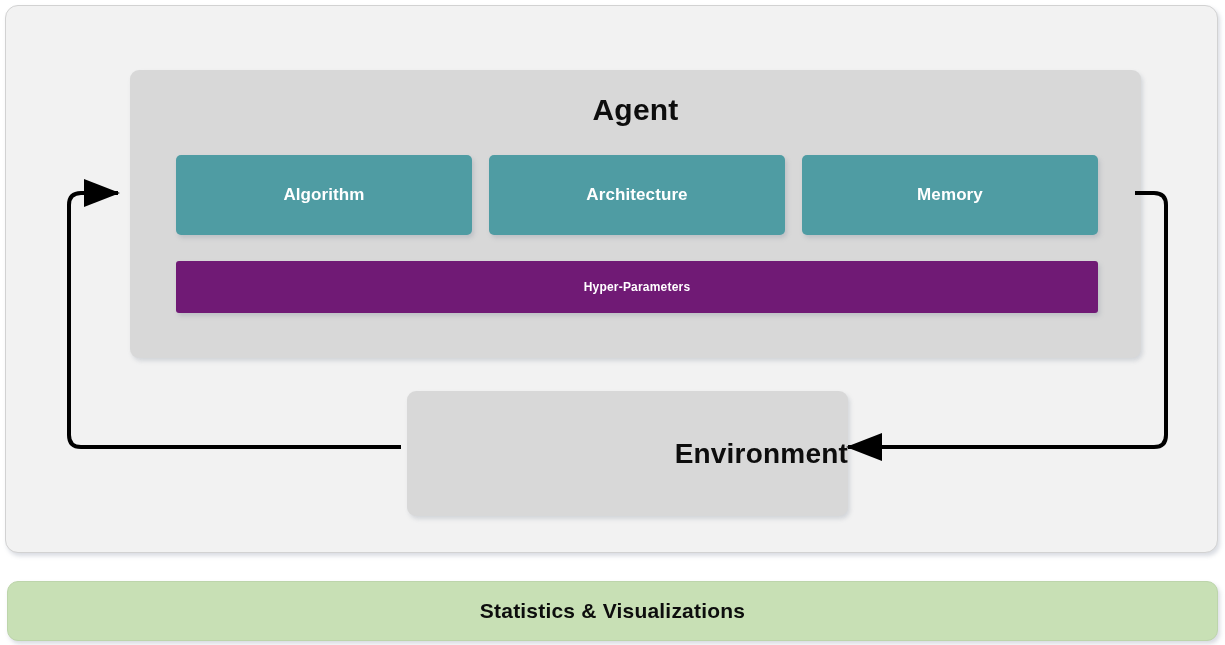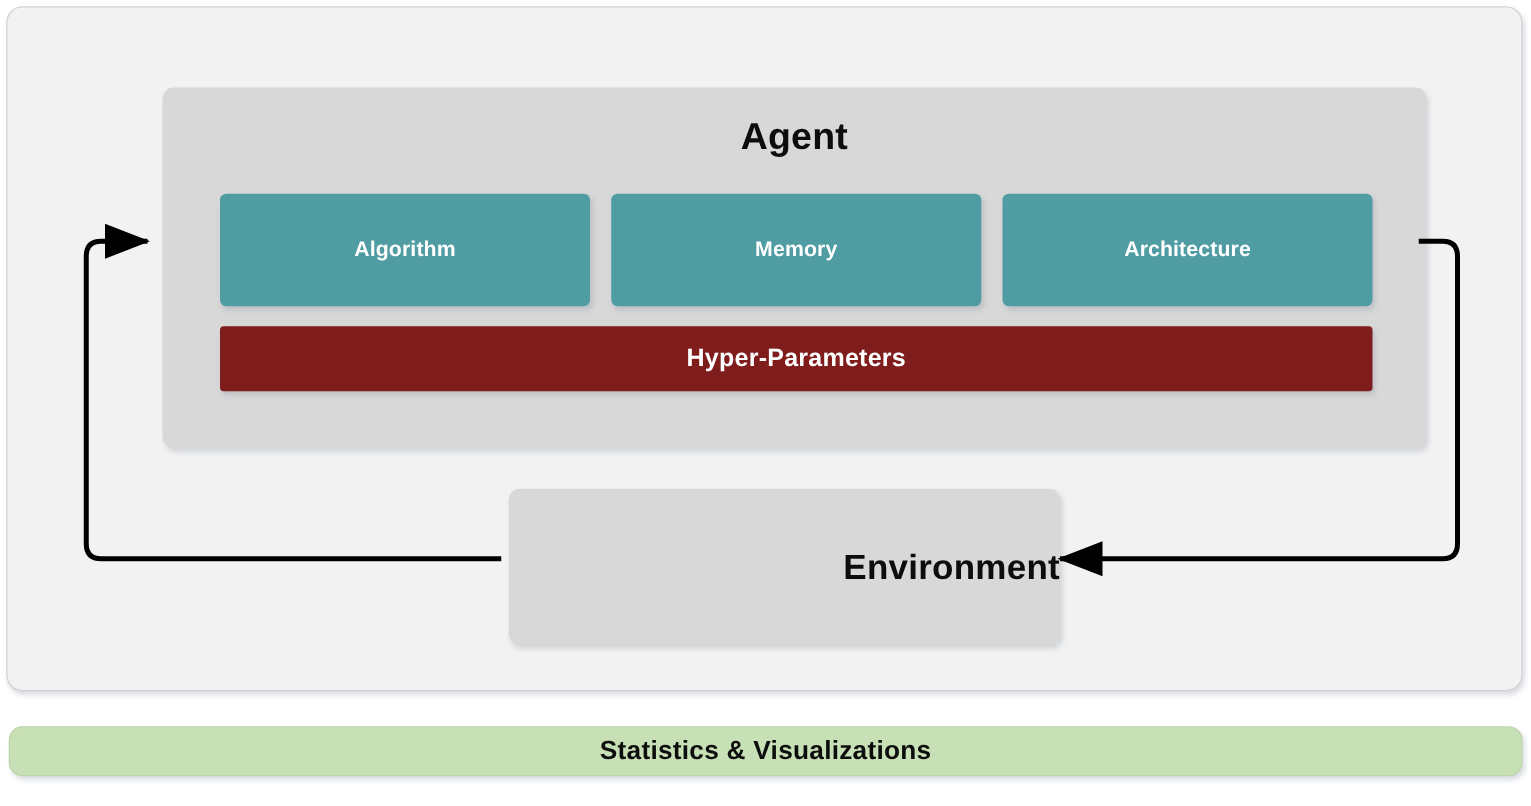--- a/index.html
+++ b/index.html
@@ -57,21 +57,21 @@
     color: #0d0d0d;
     letter-spacing: 0.2px;
   }
 
   
   #component-row {
     position: absolute;
     left: 46px;   
     top: 85px;    
     width: 922px; 
-    height: 90px;
+    height: 80px;
     display: flex;
     flex-direction: row;
     justify-content: space-between;
   }
   .component-box {
     flex: 1 1 0;
     margin-right: 17px;
     background: #4f9ca3;
     border-radius: 5px;
     display: flex;
@@ -87,27 +87,27 @@
     margin-right: 0;
   }
 
   
   #hyperparams-bar {
     position: absolute;
     left: 46px;
     top: 191px;   
     width: 922px;
     height: 52px;
-    background: #7f1d1d;
+    background: #701a75;
     border-radius: 3px;
     display: flex;
     align-items: center;
     justify-content: center;
     color: #ffffff;
-    font-size: 20px;
+    font-size: 12px;
     font-weight: bold;
     box-shadow: 2px 3px 4px rgba(140,148,162,0.35);
     letter-spacing: 0.2px;
   }
 
   
   #environment-box {
     position: absolute;
     left: 401px;
     top: 385px;
@@ -134,21 +134,21 @@
     height: 645px;
     pointer-events: none;
   }
 
   
   #stats-bar {
     position: absolute;
     left: 7px;
     top: 581px;
     width: 1211px;
-    height: 40px;
+    height: 60px;
     box-sizing: border-box;
     background: #c8e0b5;
     border: 1px solid #bdd5ab;
     border-radius: 11px;
     display: flex;
     align-items: center;
     justify-content: center;
     font-size: 21px;
     font-weight: bold;
     color: #0d0d0d;
@@ -164,24 +164,24 @@
   <div id="outer-panel">
 
     <div id="agent-box">
       <div id="agent-title">Agent</div>
 
       <div id="component-row">
         <div class="component-box">
           <span>Algorithm</span>
         </div>
         <div class="component-box">
-          <span>Memory</span>
+          <span>Architecture</span>
         </div>
         <div class="component-box">
-          <span>Architecture</span>
+          <span>Memory</span>
         </div>
       </div>
 
       <div id="hyperparams-bar">
         <span>Hyper-Parameters</span>
       </div>
     </div>
 
     <div id="environment-box">
       <span>Environment</span>

